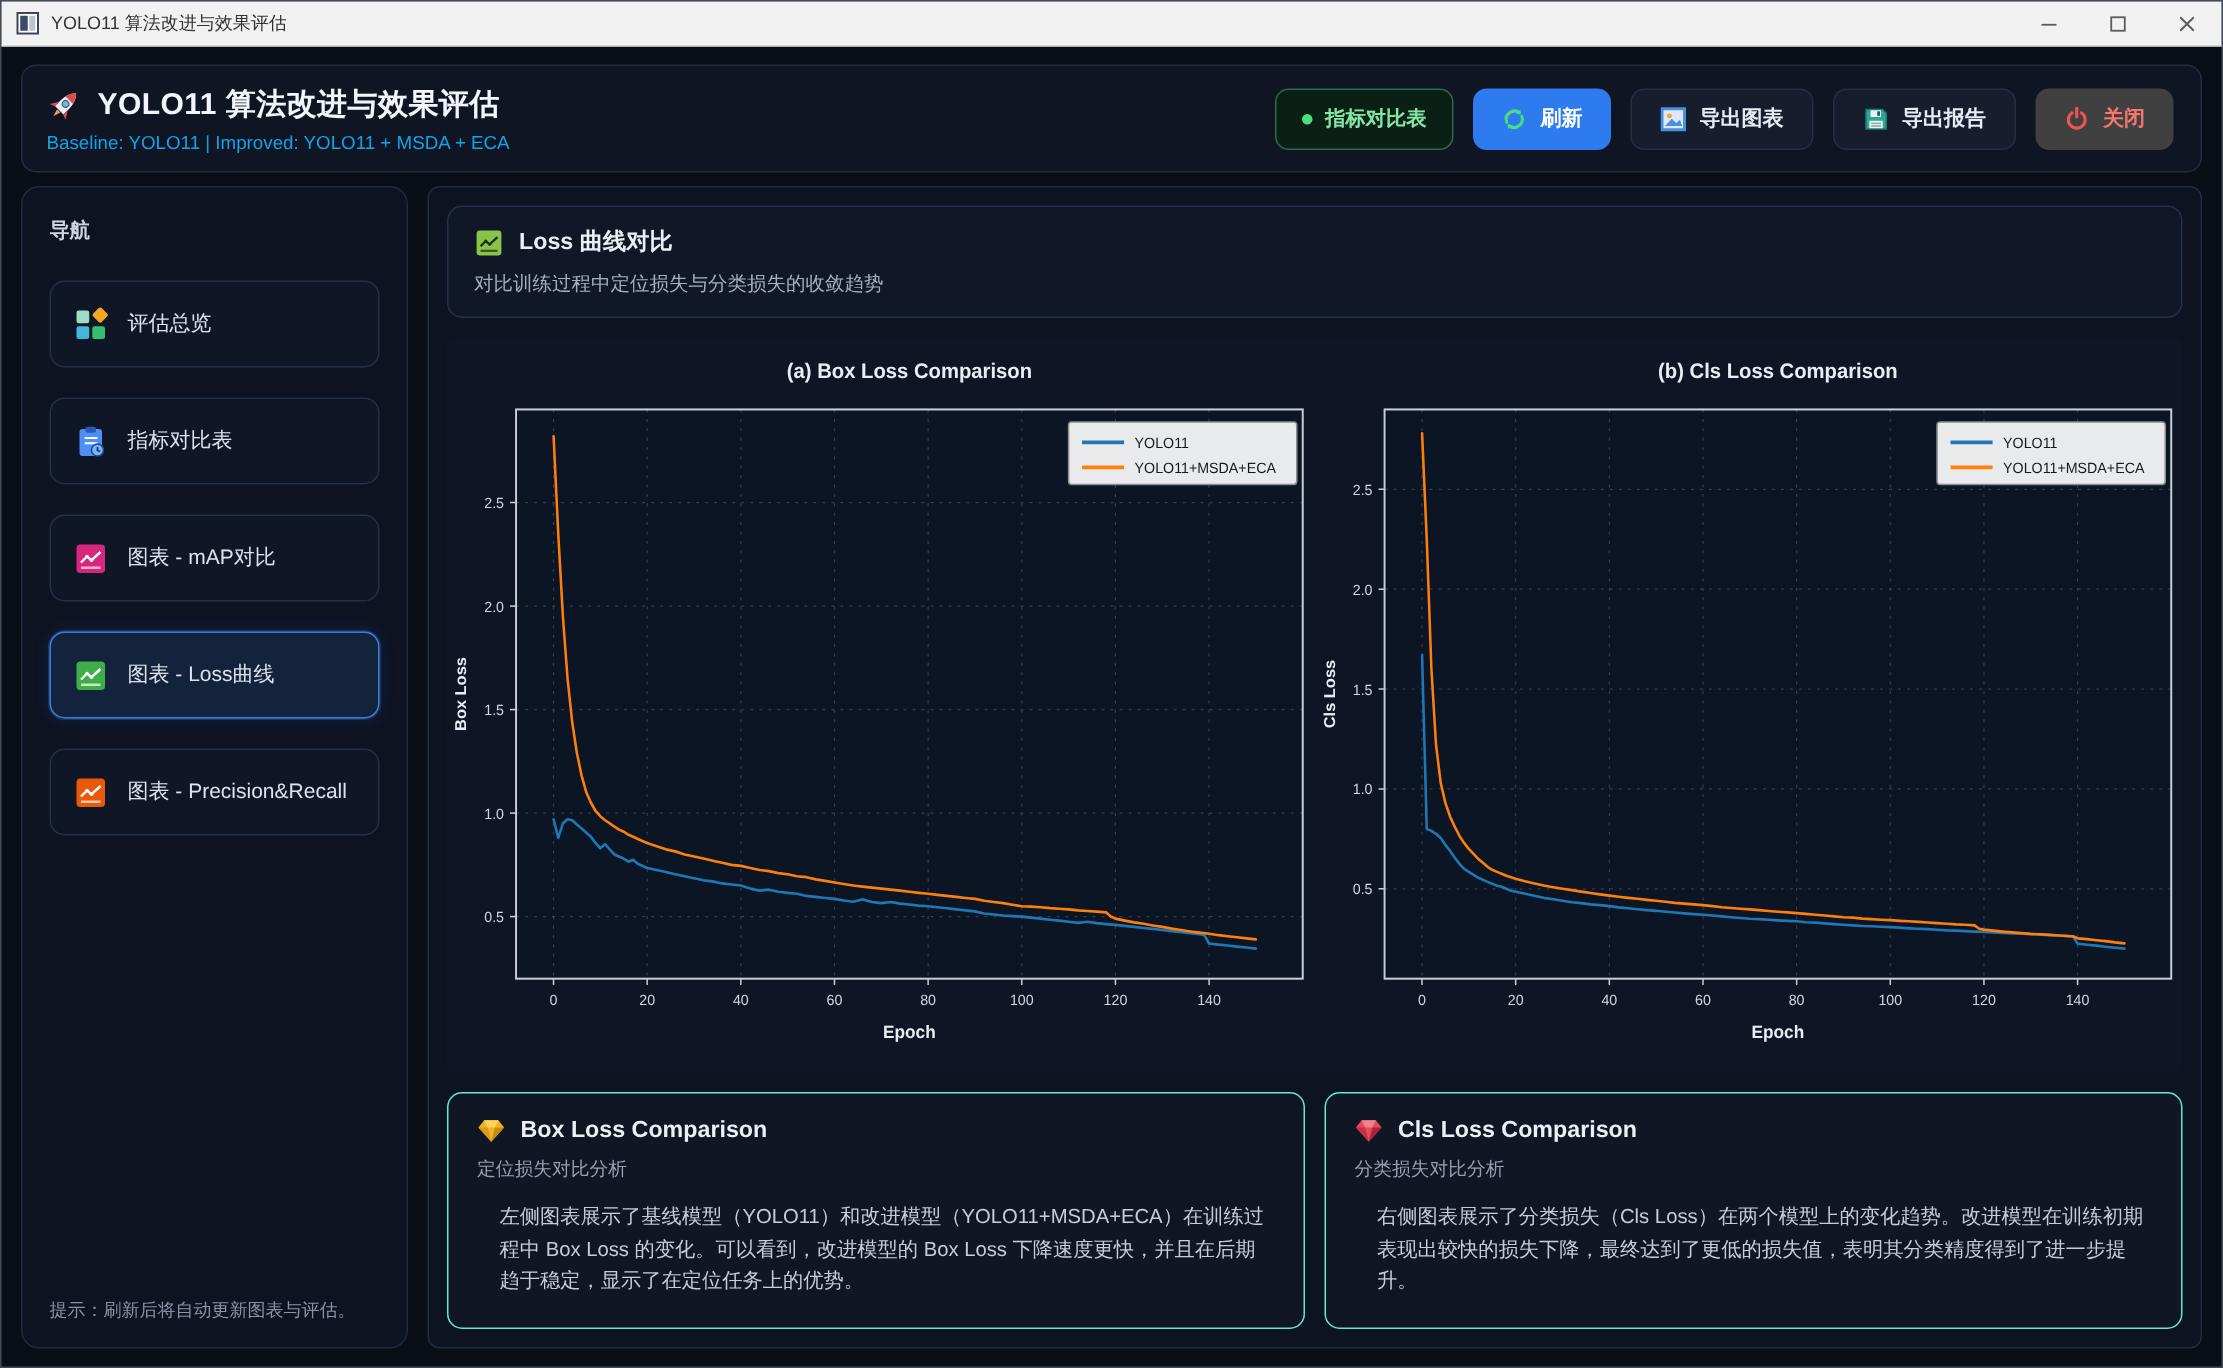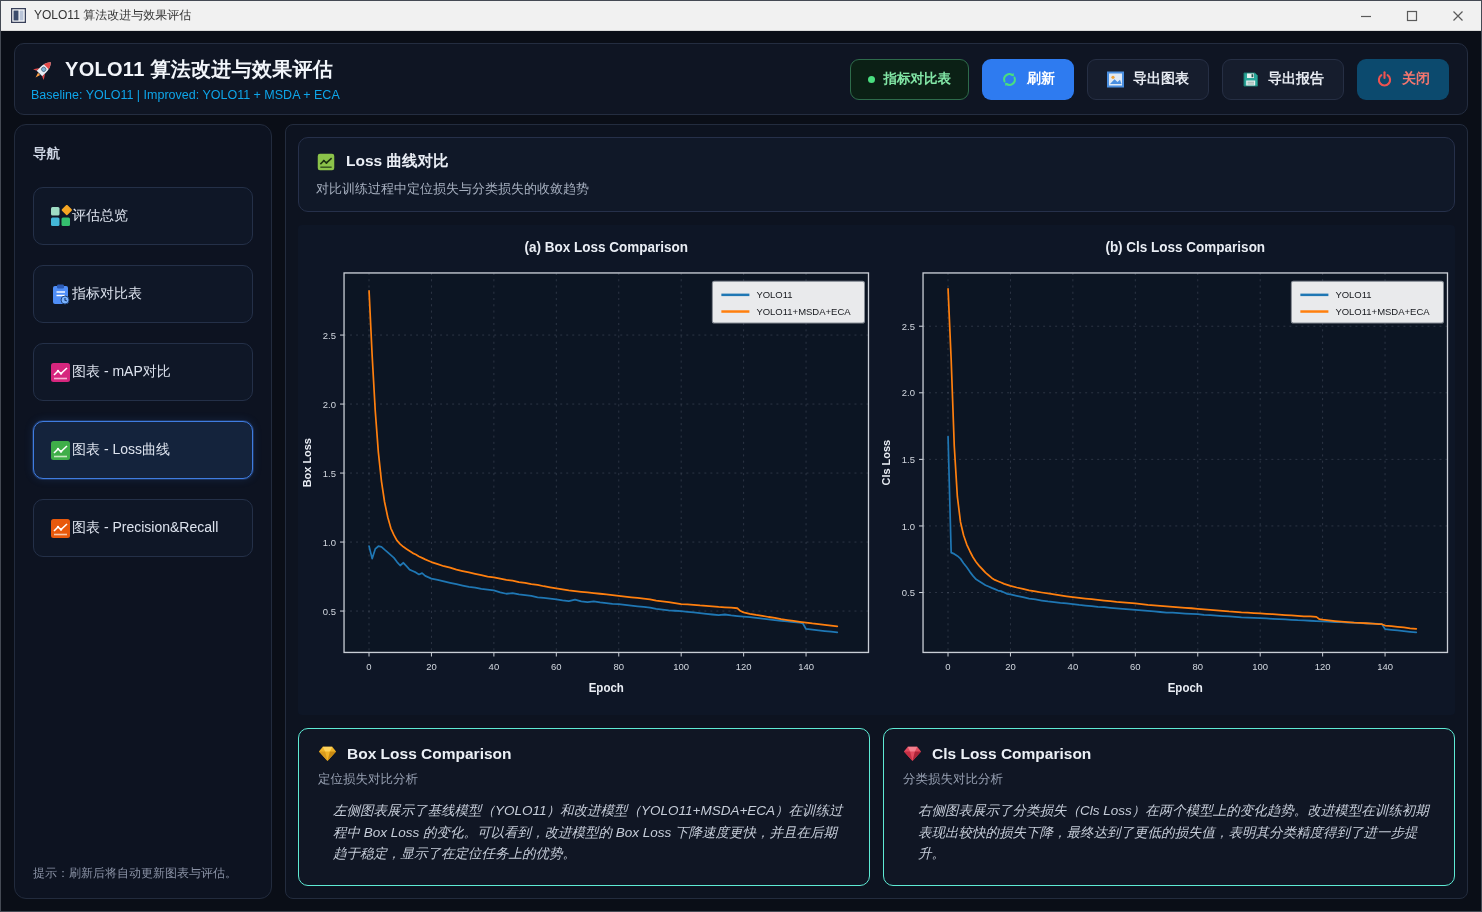--- a/index.html
+++ b/index.html
@@ -22,49 +22,49 @@
   .brand { display:flex; flex-direction:column; gap:5px; }
   .brand-top { display:flex; align-items:center; gap:10px; }
   .brand-title { font-size:20px; font-weight:bold; color:#f2f5fa; letter-spacing:.3px; }
   .brand-sub { font-size:12.5px; color:#0ea5e9; }
   .header-actions { display:flex; align-items:center; gap:13px; }
   .status-badge { display:flex; align-items:center; gap:9px; height:41px; padding:0 17px; border-radius:9px; border:1px solid #2e6b4b; background:#0b2015; color:#82e6a6; font-size:13.5px; font-weight:bold; }
   .status-dot { width:7px; height:7px; border-radius:50%; background:#4ade80; }
   .btn { display:flex; align-items:center; gap:9px; height:41px; padding:0 19px; border-radius:9px; font-size:14px; font-weight:bold; border:none; cursor:pointer; font-family:inherit; }
   .btn-refresh { background:#2e7bf0; color:#ffffff; }
   .btn-dark { background:#161d2d; border:1px solid #262f44; color:#e7ebf2; }
-  .btn-close { background:#0c4a6e; color:#f4766f;align-items:center; }
+  .btn-close { background:#404040; color:#f4766f;align-items:center; }
 
   
   .content-row { flex:1; display:flex; gap:13px; min-height:0; }
 
   
   .sidebar { width:258px; flex:0 0 258px; background:#0d1321; border:1px solid #222b3d; border-radius:12px; padding:20px 18px 16px 18px; display:flex; flex-direction:column; }
   .sidebar-heading { font-size:13.5px; font-weight:bold; color:#cdd5e3; }
   .nav-list { margin-top:24px; display:flex; flex-direction:column; gap:20px; }
-  .nav-item { height:58px; border:1px solid #243048; border-radius:10px; background:#0f1727; display:flex; align-items:center; padding:0 15px; color:#dde3ee; font-size:14px; cursor:pointer; }
+  .nav-item { height:58px; border:1px solid #243048; border-radius:10px; background:#0f1727; display:flex; align-items:center; gap:13px; padding:0 15px; color:#dde3ee; font-size:14px; cursor:pointer; }
   .nav-item.active { background:#14233c; border:1px solid #3f7ce0; box-shadow:0 0 0 1px rgba(63,124,224,.25), 0 0 10px rgba(63,124,224,.18); }
   .nav-icon { width:23px; height:23px; flex:0 0 23px; }
   .sidebar-hint { margin-top:auto; font-size:12px; color:#8a92a5; }
 
   
   .main { flex:1; background:#0d1320; border:1px solid #232c3e; border-radius:8px; padding:12px; display:flex; flex-direction:column; gap:13px; min-width:0; }
   .section-card { flex:0 0 74px; background:#101828; border:1px solid #26304a; border-radius:10px; padding:13px 17px; }
   .section-title-row { display:flex; align-items:center; gap:10px; }
   .section-title { font-size:15.5px; font-weight:bold; color:#eaeef5; }
   .section-desc { margin-top:8px; font-size:13px; color:#a6afbf; }
   .figure { flex:1; background:#0e1626; border-radius:4px; display:flex; min-height:0; }
   .chart { width:50%; height:100%; }
 
   .cards-row { flex:0 0 158px; display:flex; gap:13px; }
   .analysis-card { flex:1; background:#101624; border:1px solid #5eead4; border-radius:10px; padding:15px 19px; }
   .card-title-row { display:flex; align-items:center; gap:10px; }
   .card-title { font-size:15.5px; font-weight:bold; color:#ecf0f6; }
   .card-sub { margin-top:8px; font-size:12.5px; color:#97a0b2; }
-  .card-body { margin-top:12px; margin-left:15px; margin-right:6px; font-size:13.5px; color:#c6cdd9; line-height:1.6;font-style:italic; }
+  .card-body { margin-top:12px; margin-left:15px; margin-right:6px; font-size:13.5px; color:#c6cdd9; line-height:1.6; }
 </style>
 </head>
 <body>
 
 <div class="window">
 
   <div class="titlebar">
     <svg class="titlebar-icon" viewBox="0 0 15 15">
       <rect x="0.5" y="0.5" width="14" height="14" fill="#ffffff" stroke="#38405a" stroke-width="1.6"></rect>
       <rect x="2.5" y="2.5" width="5" height="10" fill="#3a4a6b"></rect>

